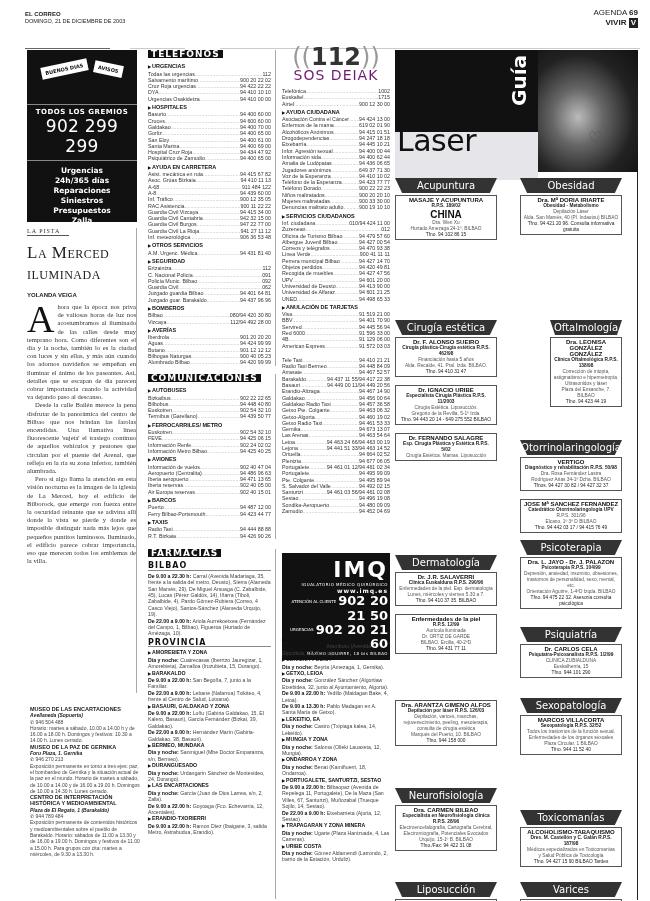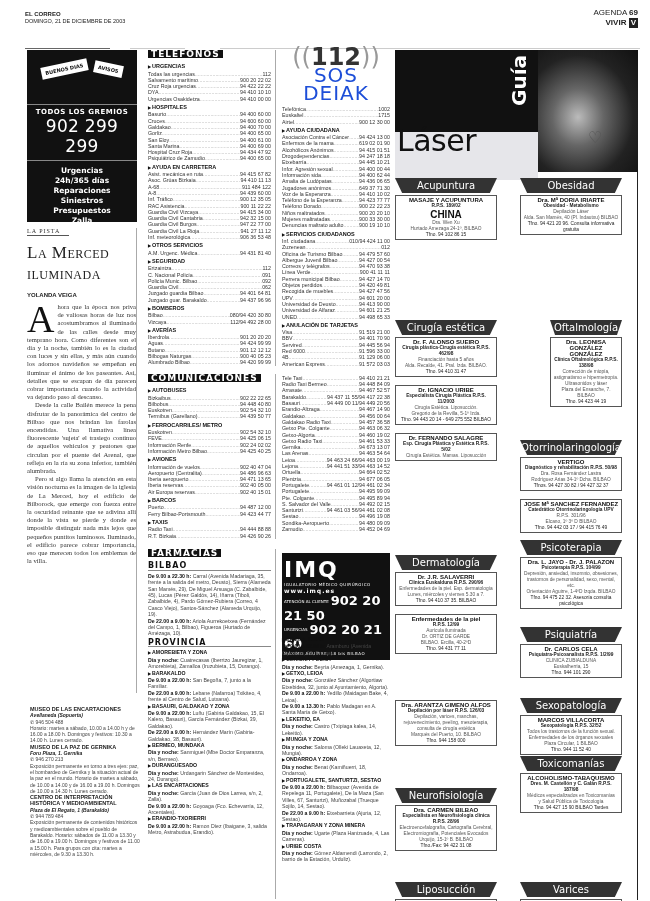--- a/index.html
+++ b/index.html
@@ -35,22 +35,22 @@
 .grp{font-weight:bold;font-size:5.5px;color:#111;margin-top:2px}
 .grp::before{content:"\25B6";font-size:4px;margin-right:1px}
 .row{display:flex;white-space:nowrap;overflow:hidden}
 .row .k{flex:0 0 auto}
 .row .d{flex:1 1 auto;overflow:hidden;color:#888}
 .row .d::after{content:"..............................................................................................";}
 .row .v{flex:0 0 auto}
 .logo112{text-align:center;font-family:"DejaVu Sans",sans-serif;font-weight:normal;color:#bbb;line-height:18px}
 .logo112 .n{font-size:24px;color:#999}
 .logo112 .n b{color:#333}
-.logo112 .s{font-size:20px;letter-spacing:1px;color:#1d4ed8}
-.imq{background:#111;color:#fff;text-align:left;font-family:"DejaVu Sans",sans-serif;padding:4px 2px}
+.logo112 .s{font-size:14px;letter-spacing:1px;color:#701a75}
+.imq{background:#111;color:#fff;text-align:right;font-family:"DejaVu Sans",sans-serif;padding:4px 2px}
 .imq .t{font-size:22px;font-weight:bold;letter-spacing:2px}
 .imq .sub{font-size:4px;letter-spacing:.5px}
 .imq .w{font-size:6px;font-weight:bold;letter-spacing:1px}
 .imq .p{font-size:13px;font-weight:bold;line-height:14px}
 .imq .p small{font-size:4px;font-weight:normal;vertical-align:middle;margin-right:2px}
 .farm{font-size:5.2px;line-height:6.4px;color:#444}
 .farm .z{font-weight:bold;color:#111}
 .farm .h{font-weight:bold;color:#111}
 .farm .zp::before{content:"\25B6";font-size:4px;margin-right:1px}
 .farm h3{font-family:"DejaVu Sans",sans-serif;font-size:8px;letter-spacing:1px;color:#111;border-bottom:1px solid #888;margin:3px 0 2px}
@@ -957,21 +957,21 @@
       <div class="cat" style="left: 0px; top: 738px;">
         <div class="banner">Neurofisiología clínica</div>
         <div class="card">
           <div class="nm">Dra. CARMEN BILBAO</div>
           <div class="sp">Especialista en Neurofisiología clínica R.P.S. 28/96</div>
           <div>Electroencefalografía, Cartografía Cerebral, Electromiografía, Potenciales Evocados</div>
           <div>Urquijo, 15-1º B. BILBAO</div>
           <div class="tel">Tfno./Fax: 94 422 31 08</div>
         </div>
       </div>
-      <div class="cat" style="left: 125px; top: 706px;">
+      <div class="cat" style="left: 125px; top: 760px;">
         <div class="banner">Toxicomanías</div>
         <div class="card">
           <div class="nm">ALCOHOLISMO-TABAQUISMO</div>
           <div class="sp">Dres. M. Castellón y C. Galán R.P.S. 187/98</div>
           <div>Médicos especializados en Toxicomanías</div>
           <div>y Salud Pública de Toxicología</div>
           <div class="tel">Tfno. 94 427 15 90 BILBAO Tardes</div>
         </div>
       </div>
       <div class="cat" style="left: 0px; top: 832px;">

